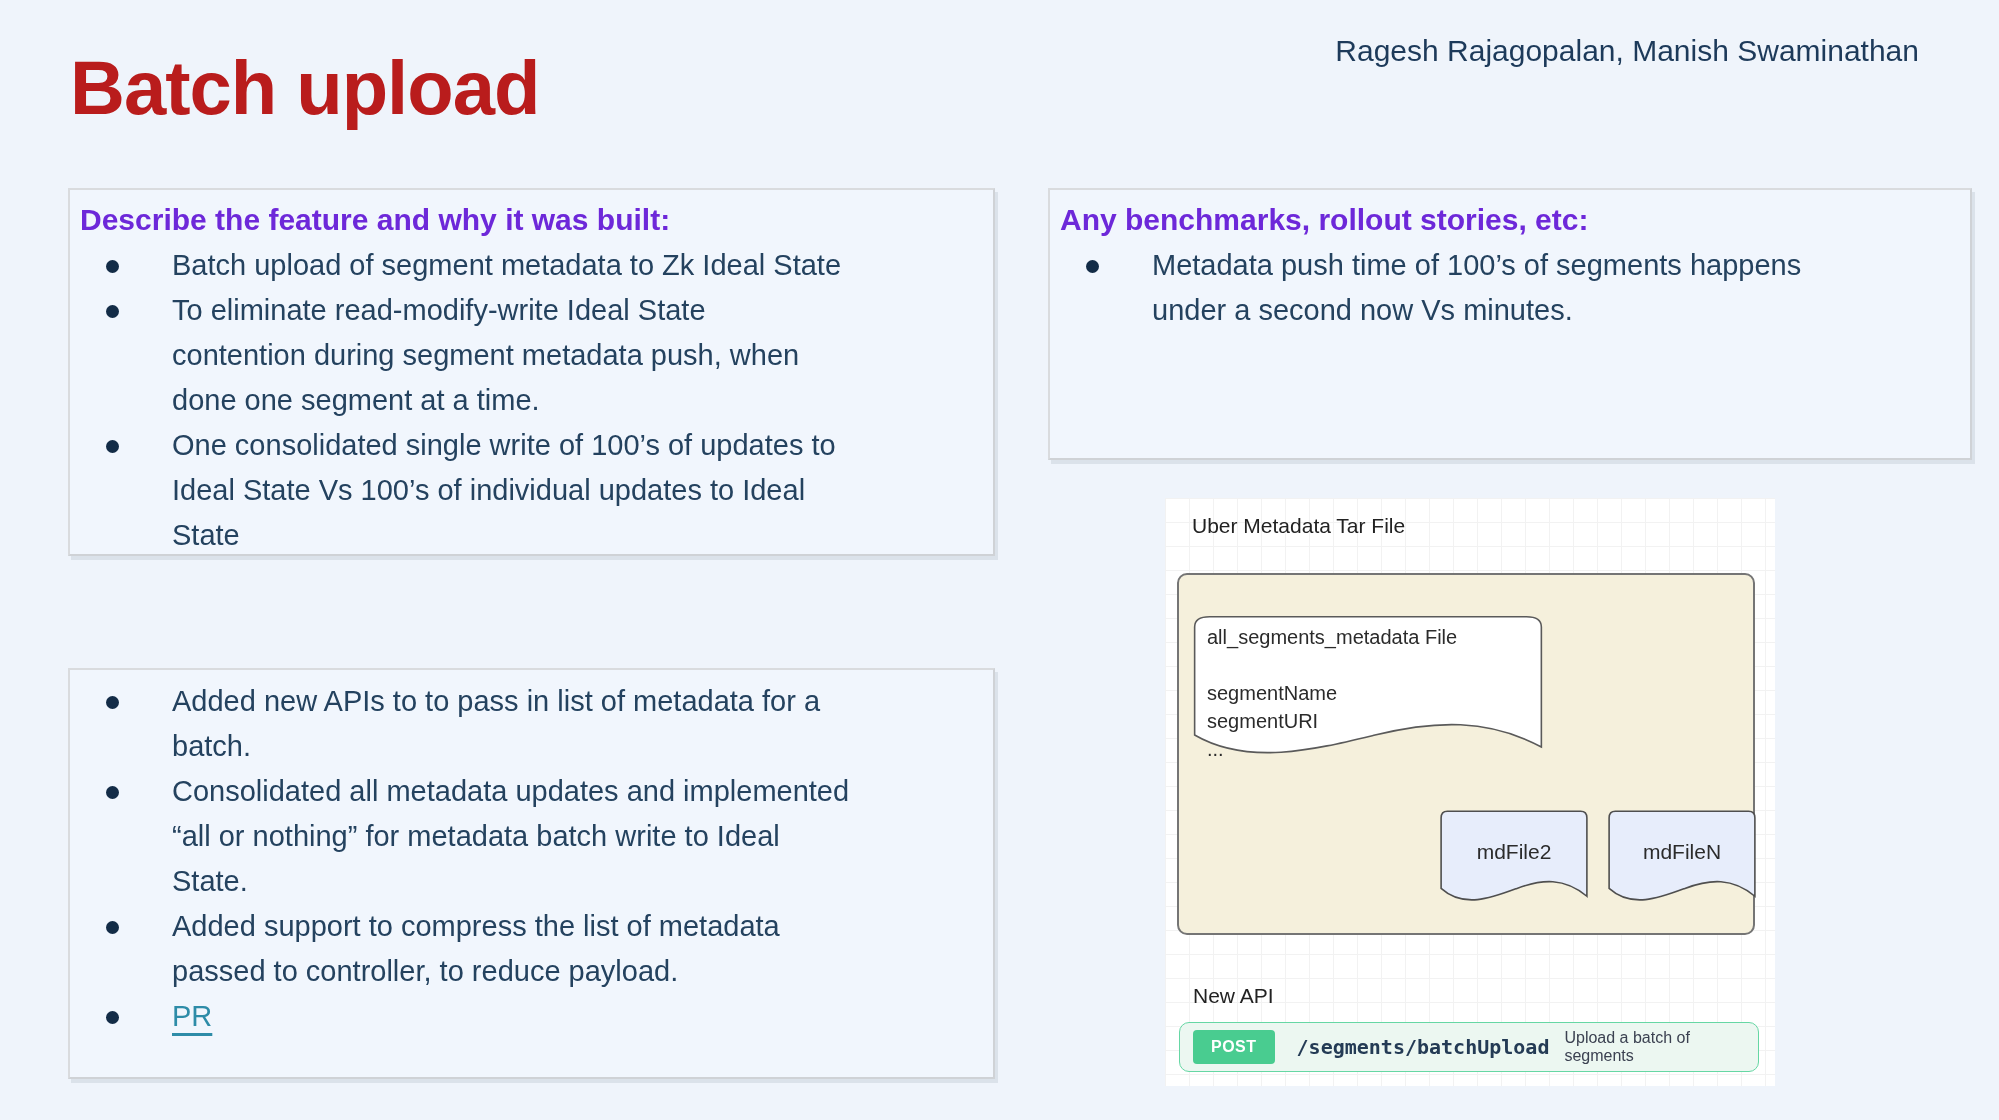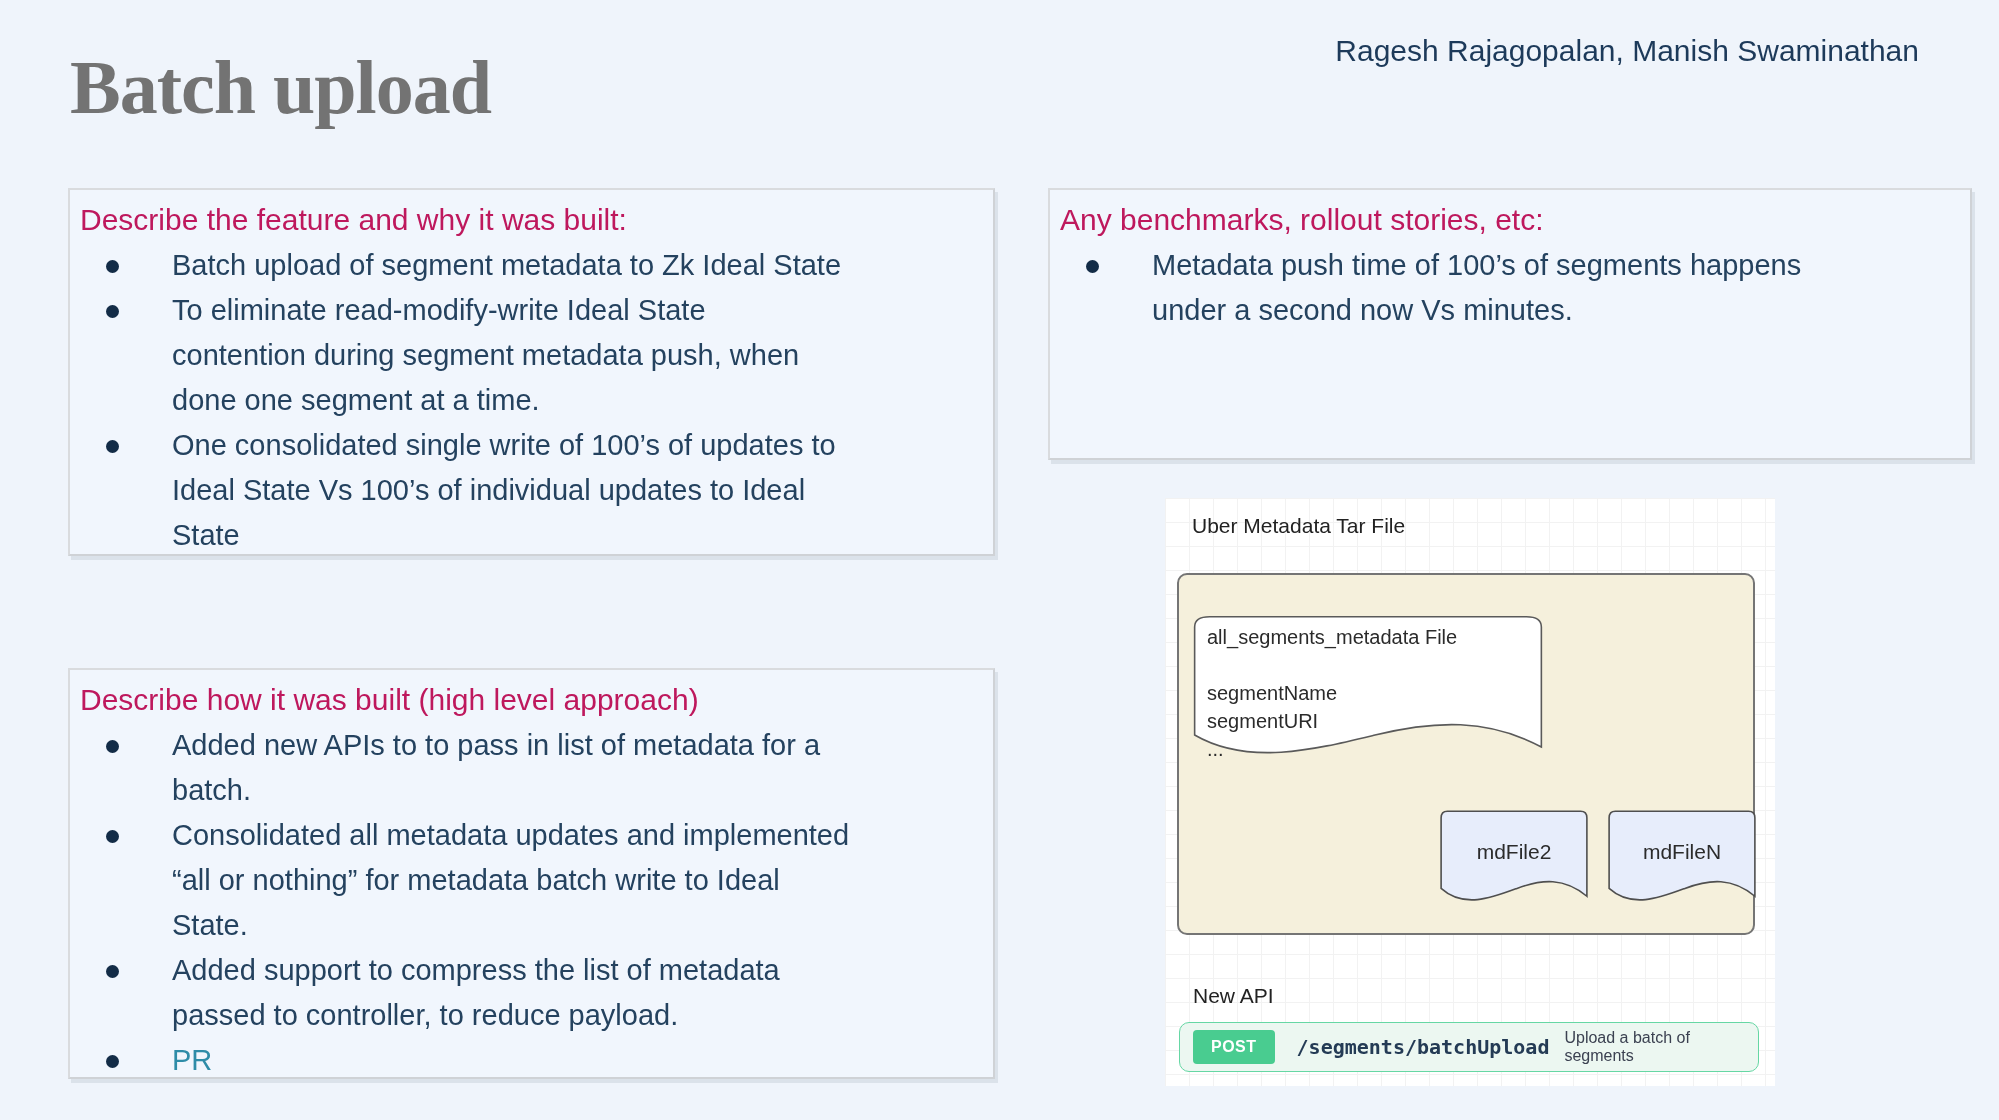--- a/index.html
+++ b/index.html
@@ -15,41 +15,40 @@
   }
 
   .authors {
     position:absolute; top:34px; right:80px;
     font-size:30px; color:#1d3a5a;
   }
 
   .page-title {
     position:absolute; top:44px; left:70px;
     font-size:76px; font-weight:bold; letter-spacing:-1px;
-    color:#737373;
-    font-family:Liberation Serif, serif;
+    color:#b91c1c;
   }
 
   .panel {
     position:absolute;
     background:#f1f6fd;
     border:2px solid #d9dbde;
     border-right-color:#cfd2d6;
     border-bottom-color:#cfd2d6;
     box-shadow:3px 4px 0 rgba(170,178,190,.28);
     padding:8px 14px 0 10px;
     overflow:hidden;
   }
   #panel-feature    { left:68px;  top:188px; width:927px; height:368px; }
   #panel-benchmarks { left:1048px; top:188px; width:924px; height:272px; }
   #panel-how        { left:68px;  top:668px; width:927px; height:411px; }
 
   .panel-heading {
-    font-size:30px; font-weight:normal; line-height:44px;
-    color:#be185d;
+    font-size:30px; font-weight:bold; line-height:44px;
+    color:#6d28d9;
   }
 
   .bullets { margin-top:1px; }
   .bullet {
     position:relative;
     padding-left:92px;
     font-size:29px; line-height:45px;
     white-space:pre-line;
     color:#24425f;
   }
@@ -153,21 +152,20 @@
 
   <div class="panel" id="panel-benchmarks">
     <div class="panel-heading">Any benchmarks, rollout stories, etc:</div>
     <div class="bullets">
       <div class="bullet"><span class="dot"></span><span>Metadata push time of 100’s of segments happens
 under a second now Vs minutes.</span></div>
     </div>
   </div>
 
   <div class="panel" id="panel-how">
-    <div class="panel-heading">Describe how it was built (high level approach)</div>
     <div class="bullets">
       <div class="bullet"><span class="dot"></span><span>Added new APIs to to pass in list of metadata for a
 batch.</span></div>
       <div class="bullet"><span class="dot"></span><span>Consolidated all metadata updates and implemented
 “all or nothing” for metadata batch write to Ideal
 State.</span></div>
       <div class="bullet"><span class="dot"></span><span>Added support to compress the list of metadata
 passed to controller, to reduce payload.</span></div>
       <div class="bullet"><span class="dot"></span><a class="pr-link" href="#">PR</a></div>
     </div>

